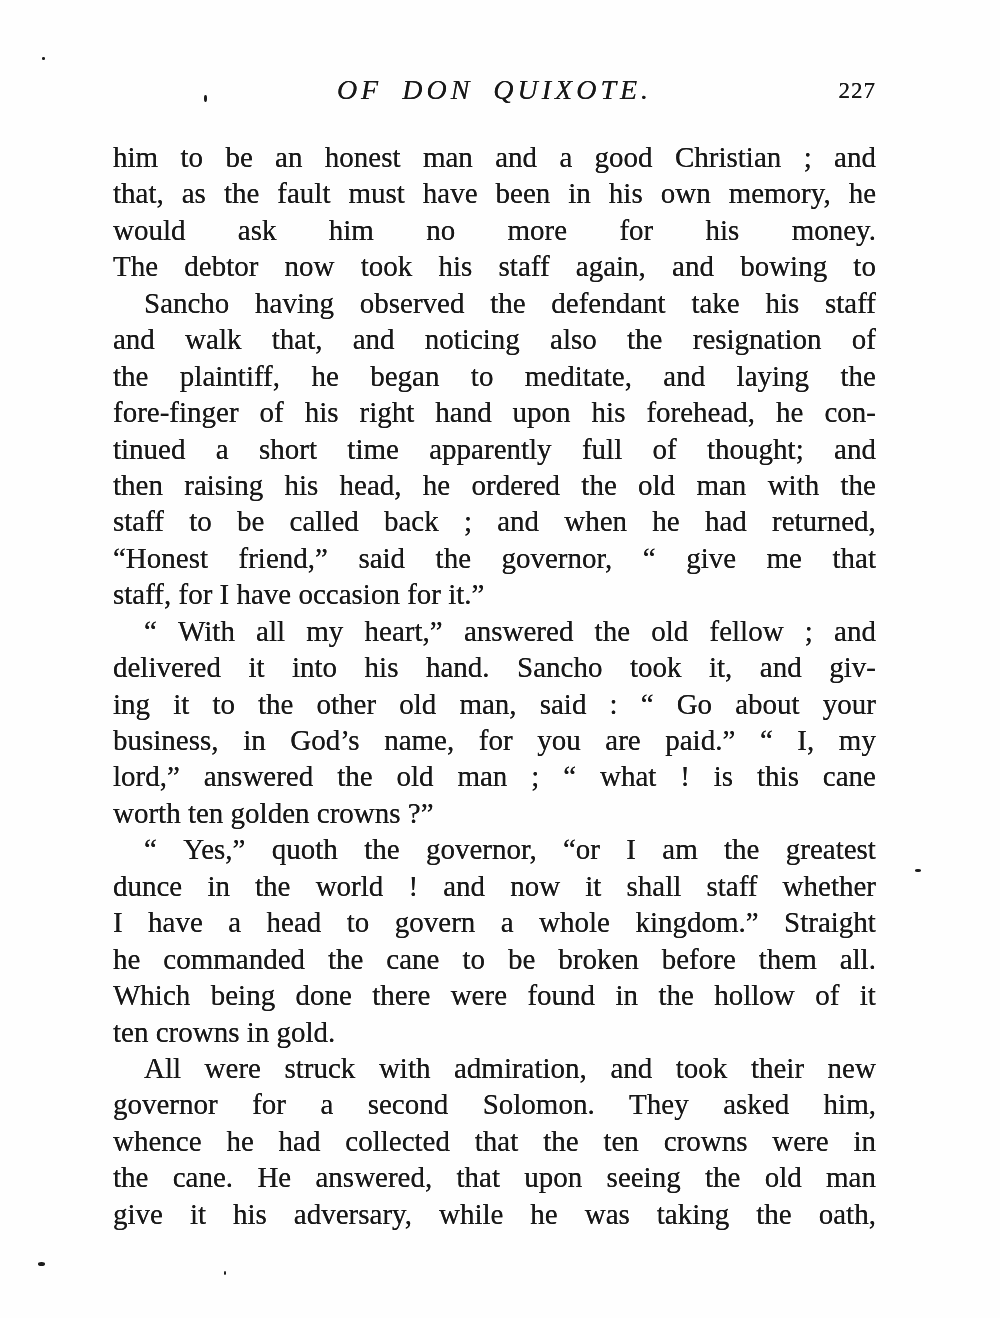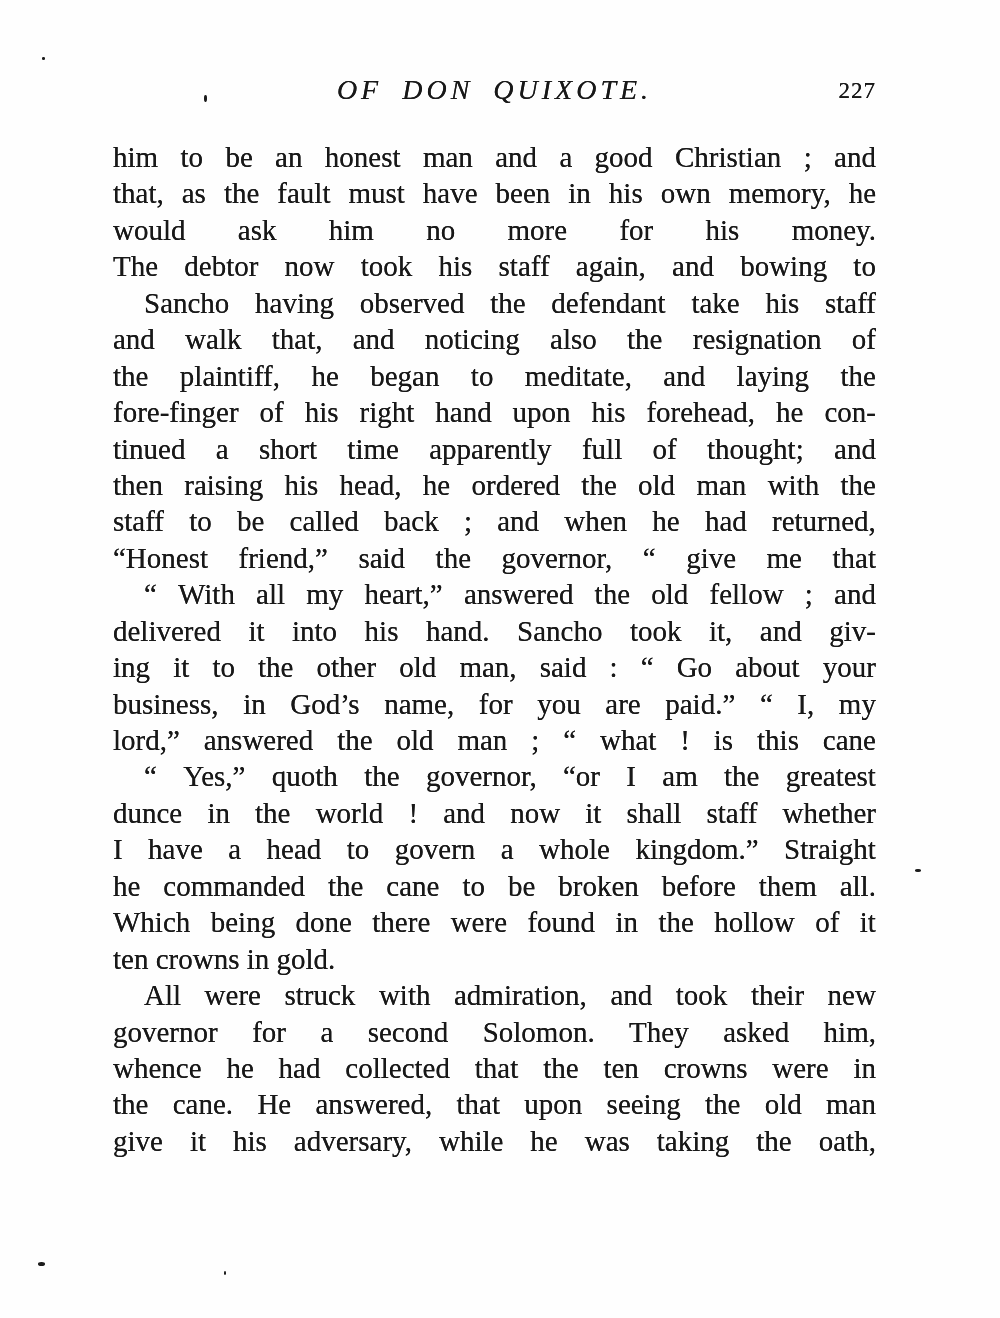--- a/index.html
+++ b/index.html
@@ -206,20 +206,21 @@
         <span>“Honest</span>
         <span>friend,”</span>
         <span>said</span>
         <span>the</span>
         <span>governor,</span>
         <span>“</span>
         <span>give</span>
         <span>me</span>
         <span>that</span>
       </div>
+      <div class="line flush">staff, for I have occasion for it.”</div>
       <div class="line just indent">
         <span>“</span>
         <span>With</span>
         <span>all</span>
         <span>my</span>
         <span>heart,”</span>
         <span>answered</span>
         <span>the</span>
         <span>old</span>
         <span>fellow</span>
@@ -273,20 +274,21 @@
         <span>old</span>
         <span>man</span>
         <span>;</span>
         <span>“</span>
         <span>what</span>
         <span>!</span>
         <span>is</span>
         <span>this</span>
         <span>cane</span>
       </div>
+      <div class="line flush">worth ten golden crowns ?”</div>
       <div class="line just indent">
         <span>“</span>
         <span>Yes,”</span>
         <span>quoth</span>
         <span>the</span>
         <span>governor,</span>
         <span>“or</span>
         <span>I</span>
         <span>am</span>
         <span>the</span>

